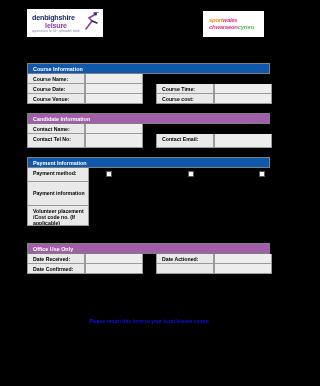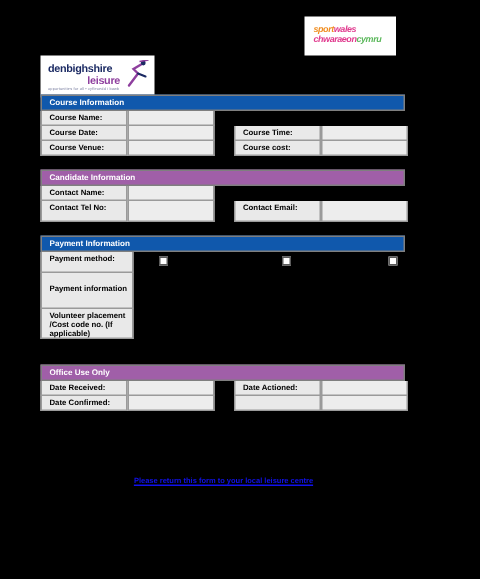--- a/index.html
+++ b/index.html
@@ -32,21 +32,20 @@
   }
 
   .logo-dl {
     position: absolute;
     left: 27px;
     top: 9px;
     width: 76px;
     height: 28px;
     background: #ffffff;
     overflow: hidden;
-    margin-top: 28px;
   }
   .logo-dl-text {
     position: absolute;
     left: 5px;
     top: 5px;
     width: 52px;
     font-size: 7.2px;
     font-weight: bold;
     color: #1b2a63;
     line-height: 7.6px;
@@ -56,21 +55,21 @@
     position: absolute;
     left: 5px;
     top: 21px;
     font-size: 2.6px;
     color: #7a7fa0;
     letter-spacing: 0.1px;
   }
   .logo-dl-leisure {
     color: #8e3f9e;
     display: block;
-    text-align: right;
+    text-align: center;
     padding-right: 4px;
   }
   .logo-dl-fig {
     position: absolute;
     right: 3px;
     top: 3px;
     width: 18px;
     height: 20px;
   }
 

